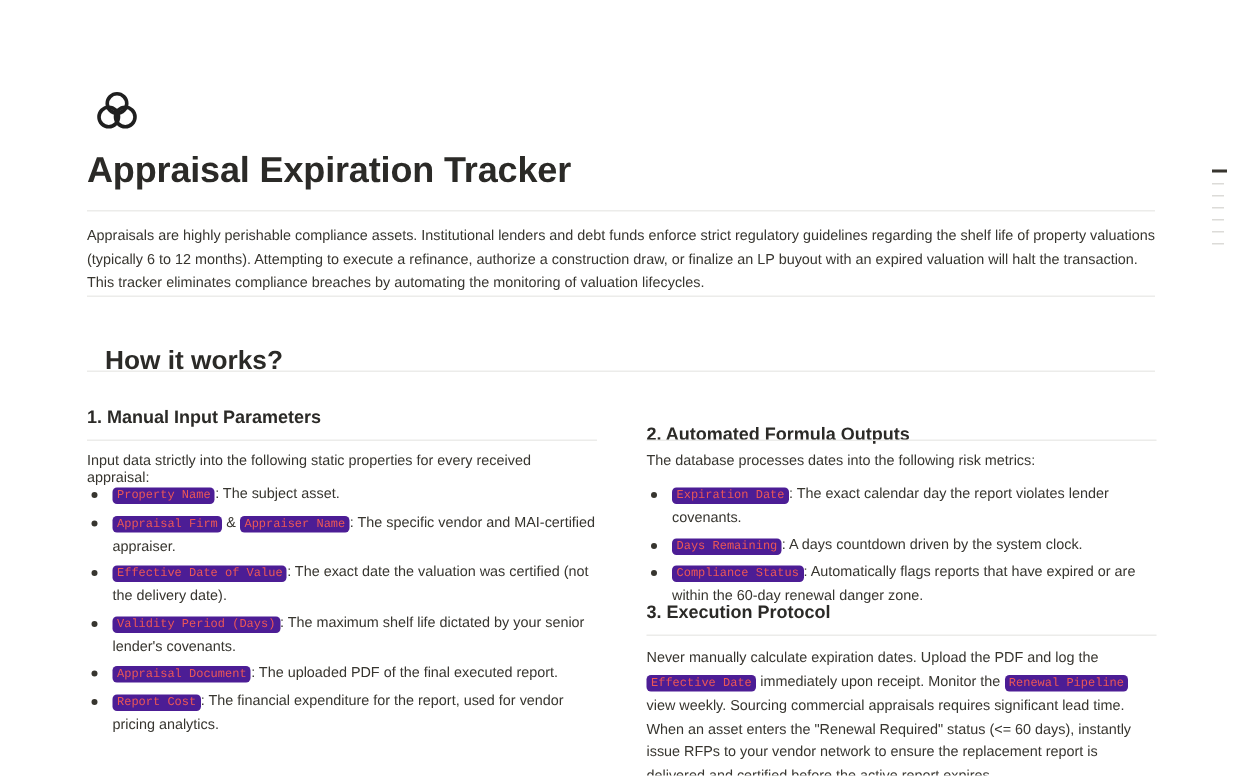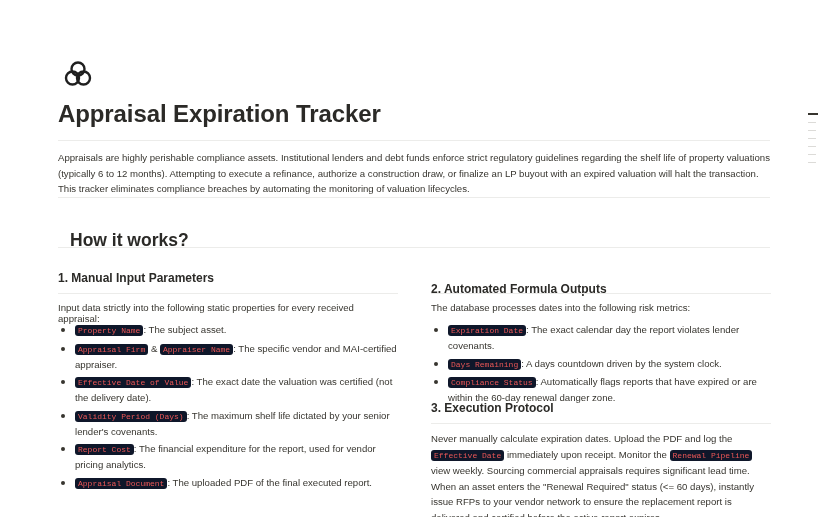--- a/index.html
+++ b/index.html
@@ -27,21 +27,21 @@
     ul.bullets { position: absolute; left: 0; margin: 0; padding: 0; list-style: none; width: 340px; }
     ul.bullets li {
       position: relative; padding-left: 17px; font-size: 9.6px; line-height: 15px;
       color: #37352f; margin-bottom: 2.5px;
     }
     ul.bullets li .dot {
       position: absolute; left: 3px; top: 6px; width: 4px; height: 4px; border-radius: 50%; background: #37352f;
     }
     code {
       font-family: "Liberation Mono", monospace; font-size: 8px; color: #eb5757;
-      background: #0f172a; border-radius: 3px; padding: 1px 3px;
+      background: #4c1d95; border-radius: 3px; padding: 1px 3px;
     }
     .body-para {
       position: absolute; left: 0; margin: 0; width: 340px; font-size: 9.6px; line-height: 15.5px; color: #37352f;
     }
     .toc { position: absolute; left: 808px; top: 113px; width: 10px; }
     .toc .tick { height: 1px; background: #dcdbd8; margin-bottom: 7px; width: 8px; }
     .toc .tick.active { background: #37352f; width: 10px; height: 1.5px; }
   </style>
 </head>
 <body>
@@ -64,22 +64,22 @@
 
   <div class="col col-left">
     <h3 class="h3" style="top:271px;">1. Manual Input Parameters</h3>
     <div class="rule" style="top:293px;width:340px;"></div>
     <p class="lead" style="top:302px;">Input data strictly into the following static properties for every received appraisal:</p>
     <ul class="bullets" style="top:322px;">
       <li><span class="dot"></span><code>Property Name</code><span>: The subject asset.</span></li>
       <li><span class="dot"></span><code>Appraisal Firm</code><span> &amp; </span><code>Appraiser Name</code><span>: The specific vendor and MAI-certified appraiser.</span></li>
       <li><span class="dot"></span><code>Effective Date of Value</code><span>: The exact date the valuation was certified (not the delivery date).</span></li>
       <li><span class="dot"></span><code>Validity Period (Days)</code><span>: The maximum shelf life dictated by your senior lender's covenants.</span></li>
+      <li><span class="dot"></span><code>Appraisal Document</code><span>: The uploaded PDF of the final executed report.</span></li>
       <li><span class="dot"></span><code>Report Cost</code><span>: The financial expenditure for the report, used for vendor pricing analytics.</span></li>
-      <li><span class="dot"></span><code>Appraisal Document</code><span>: The uploaded PDF of the final executed report.</span></li>
     </ul>
   </div>
 
   <div class="col col-right">
     <h3 class="h3" style="top:282px;">2. Automated Formula Outputs</h3>
     <div class="rule" style="top:293px;width:340px;"></div>
     <p class="lead" style="top:302px;text-align:right;">The database processes dates into the following risk metrics:</p>
     <ul class="bullets" style="top:322px;">
       <li><span class="dot"></span><code>Expiration Date</code><span>: The exact calendar day the report violates lender covenants.</span></li>
       <li><span class="dot"></span><code>Days Remaining</code><span>: A days countdown driven by the system clock.</span></li>

